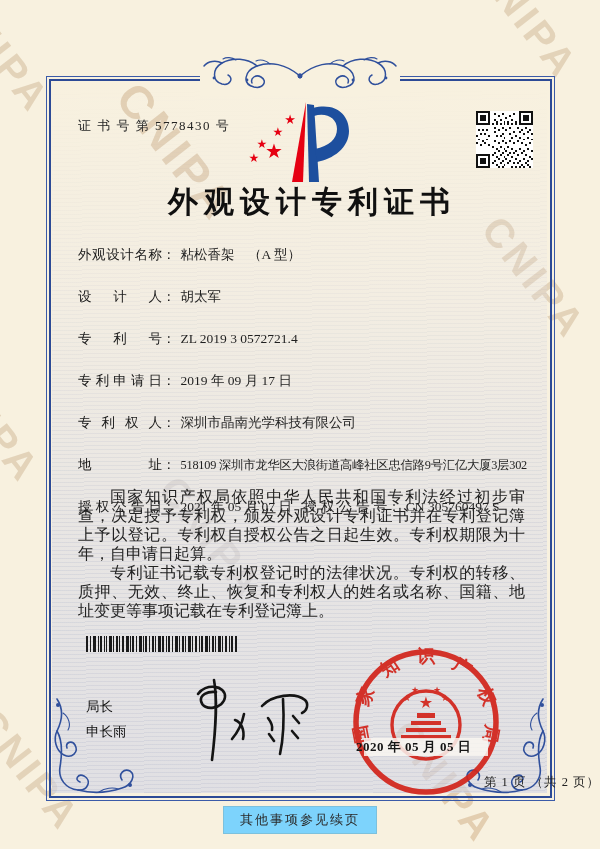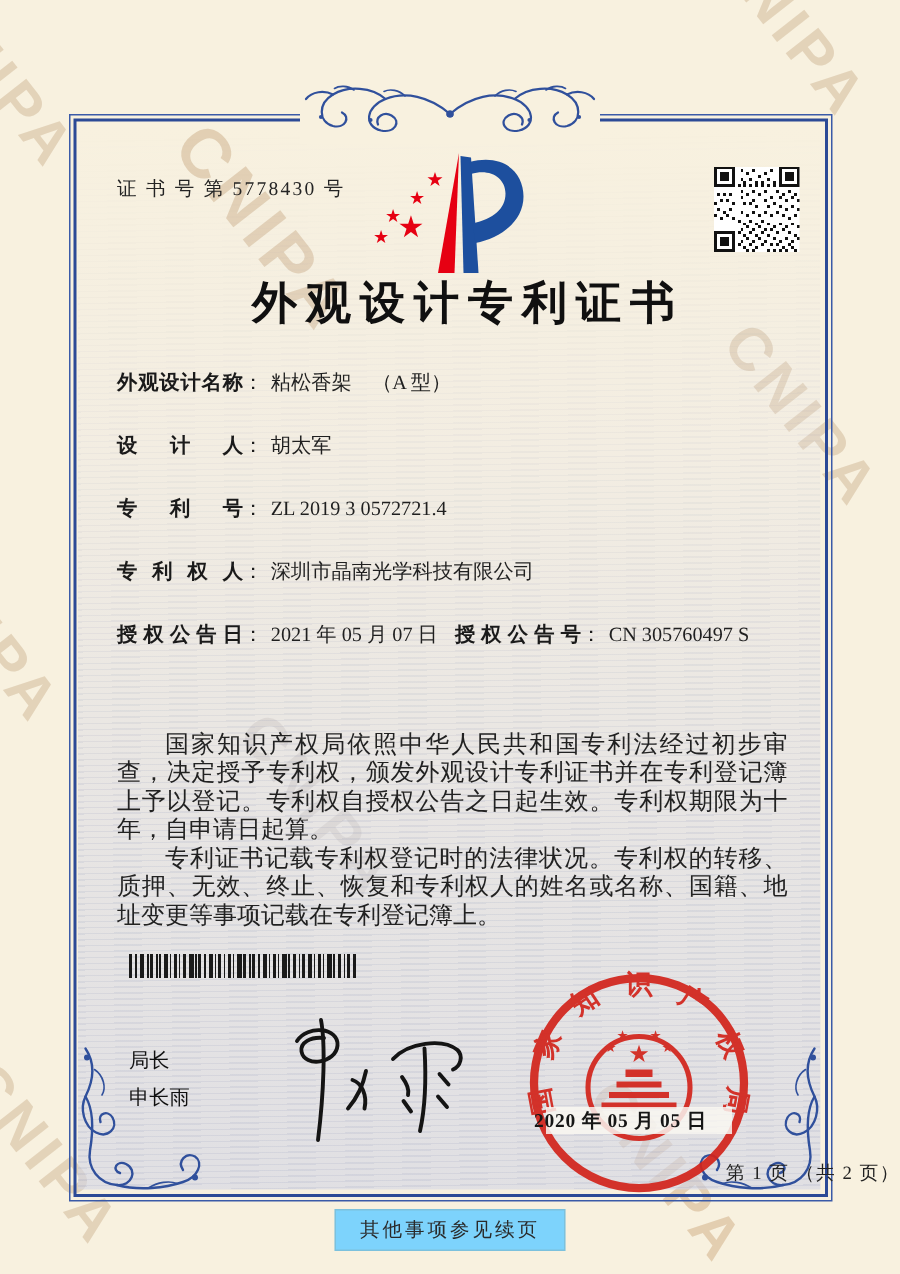--- a/index.html
+++ b/index.html
@@ -61,21 +61,21 @@
   .logo{position:absolute;left:240px;top:94px;width:112px;height:92px;}
   .qr{position:absolute;left:476px;top:111px;width:57px;height:57px;}
   .title{
     position:absolute;left:0;top:182px;width:100%;text-align:center;
     font-size:30px;font-weight:bold;letter-spacing:6px;color:#101010;margin-left:12px;
   }
   .fields{position:absolute;left:78px;top:246px;width:450px;font-size:13.5px;}
   .frow{margin-bottom:24px;white-space:nowrap;}
   .flabel{
     display:inline-block;width:84px;text-align:justify;text-align-last:justify;
-    color:#1a1a1a;vertical-align:bottom;font-weight:bold;
+    color:#1a1a1a;vertical-align:bottom;
   }
   .colon{display:inline-block;}
   .fvalue{display:inline-block;margin-left:5px;color:#1f1f1f;}
   .frow-addr .fvalue{font-size:12.3px;letter-spacing:-0.2px;}
   .pair2{margin-left:8px;}
   .paras{
     position:absolute;left:78px;top:487px;width:447px;
     font-size:16px;line-height:19px;text-align:justify;color:#222;
   }
   .paras p{margin:0;text-indent:2em;}
@@ -207,21 +207,27 @@
     <div class="frow">
       <span class="flabel">外观设计名称</span><span class="colon">：</span><span class="fvalue">粘松香架　（A 型）</span>
     </div>
     <div class="frow">
       <span class="flabel">设计人</span><span class="colon">：</span><span class="fvalue">胡太军</span>
     </div>
     <div class="frow">
       <span class="flabel">专利号</span><span class="colon">：</span><span class="fvalue">ZL 2019 3 0572721.4</span>
     </div>
     <div class="frow">
+      <span class="flabel">专利申请日</span><span class="colon">：</span><span class="fvalue">2019 年 09 月 17 日</span>
+    </div>
+    <div class="frow">
       <span class="flabel">专利权人</span><span class="colon">：</span><span class="fvalue">深圳市晶南光学科技有限公司</span>
+    </div>
+    <div class="frow frow-addr">
+      <span class="flabel">地址</span><span class="colon">：</span><span class="fvalue">518109 深圳市龙华区大浪街道高峰社区忠信路9号汇亿大厦3层302</span>
     </div>
     <div class="frow">
       <span><span class="flabel">授权公告日</span><span class="colon">：</span><span class="fvalue">2021 年 05 月 07 日</span></span>
       <span class="pair2"><span class="flabel">授权公告号</span><span class="colon">：</span><span class="fvalue">CN 305760497 S</span></span>
     </div>
   </div>
 
   <div class="paras">
     <p>国家知识产权局依照中华人民共和国专利法经过初步审查，决定授予专利权，颁发外观设计专利证书并在专利登记簿上予以登记。专利权自授权公告之日起生效。专利权期限为十年，自申请日起算。</p>
     <p>专利证书记载专利权登记时的法律状况。专利权的转移、质押、无效、终止、恢复和专利权人的姓名或名称、国籍、地址变更等事项记载在专利登记簿上。</p>

